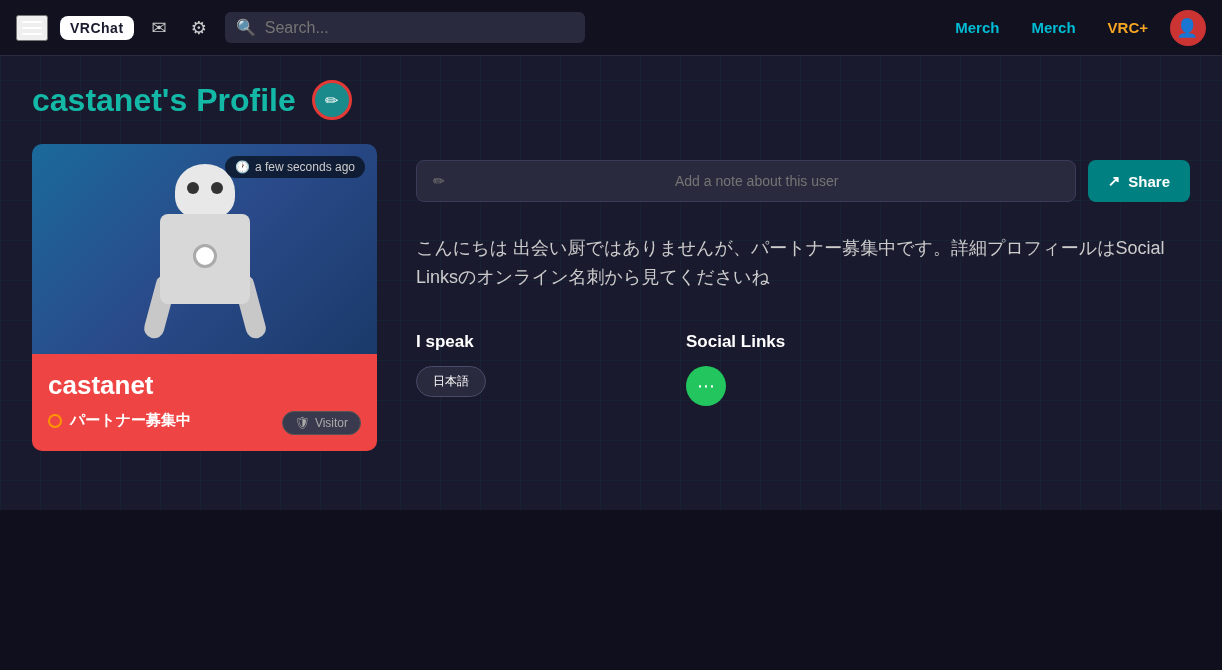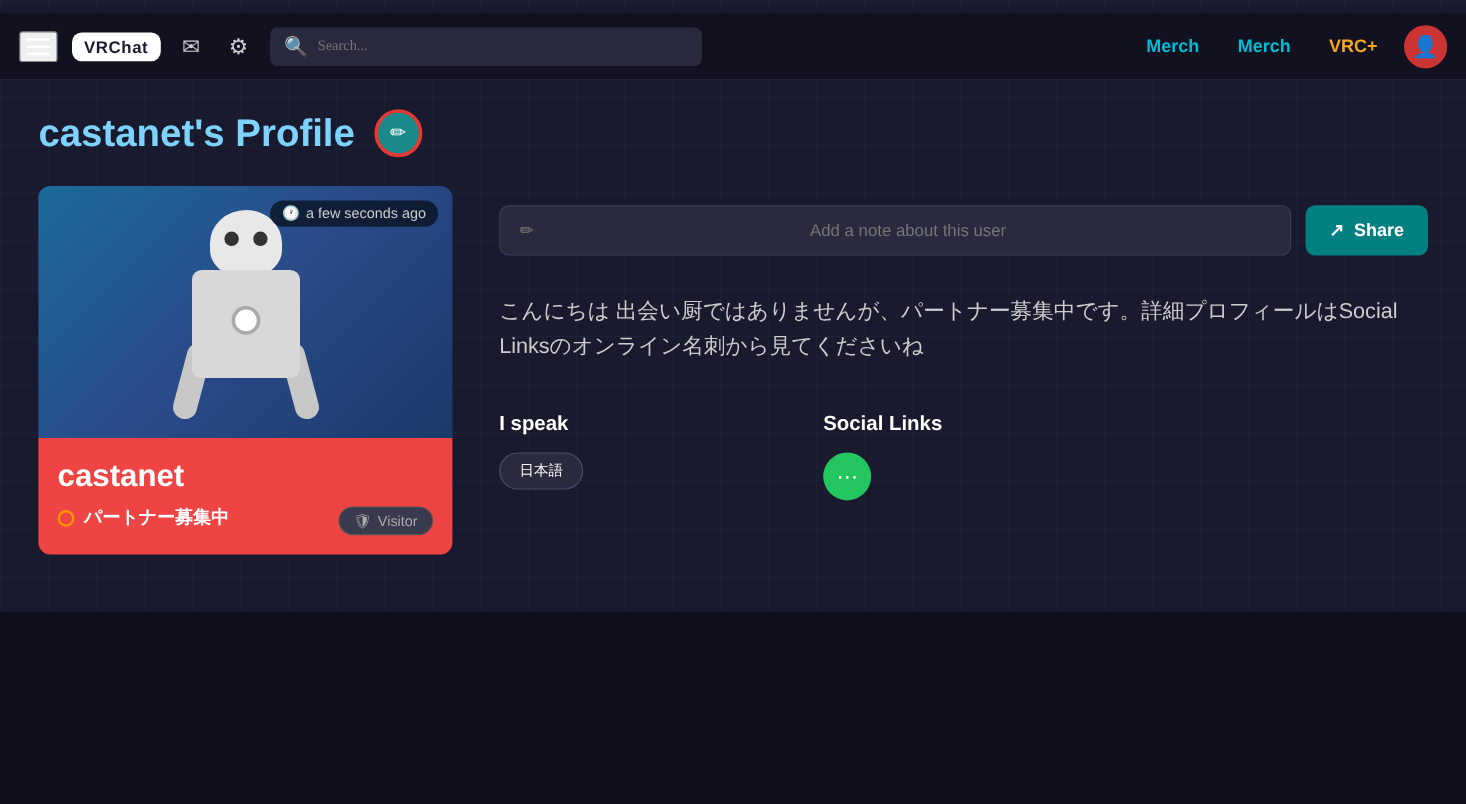--- a/index.html
+++ b/index.html
@@ -30,21 +30,20 @@
     .navbar {
       position: relative;
       z-index: 10;
       display: flex;
       align-items: center;
       background-color: #111120;
       height: 56px;
       padding: 0 16px;
       gap: 12px;
       border-bottom: 1px solid #2a2a3e;
-      margin-top: 11px;
     }
 
     .hamburger-icon {
       cursor: pointer;
       display: flex;
       flex-direction: column;
       gap: 4px;
       padding: 4px;
     }
     .hamburger-icon span {
@@ -87,23 +86,22 @@
       background: #2a2a3e;
       border-radius: 6px;
       padding: 6px 12px;
       gap: 8px;
     }
     .search-bar input {
       background: none;
       border: none;
       outline: none;
       color: #5eead4;
-      font-size: 12px;
+      font-size: 16px;
       width: 100%;
-      font-family: Liberation Serif, serif;
     }
 
     .nav-spacer { flex: 1; }
 
     .nav-link {
       background: none;
       border: none;
       cursor: pointer;
       font-size: 15px;
       font-weight: 600;
@@ -136,21 +134,21 @@
     
     .page-title-row {
       display: flex;
       align-items: center;
       gap: 16px;
       margin-bottom: 24px;
     }
     .page-title {
       font-size: 32px;
       font-weight: 800;
-      color: #7dd3fc;
+      color: #14b8a6;
     }
     .edit-btn {
       width: 40px;
       height: 40px;
       background: #1a8a8a;
       border-radius: 50%;
       border: 3px solid #e53935;
       display: flex;
       align-items: center;
       justify-content: center;

